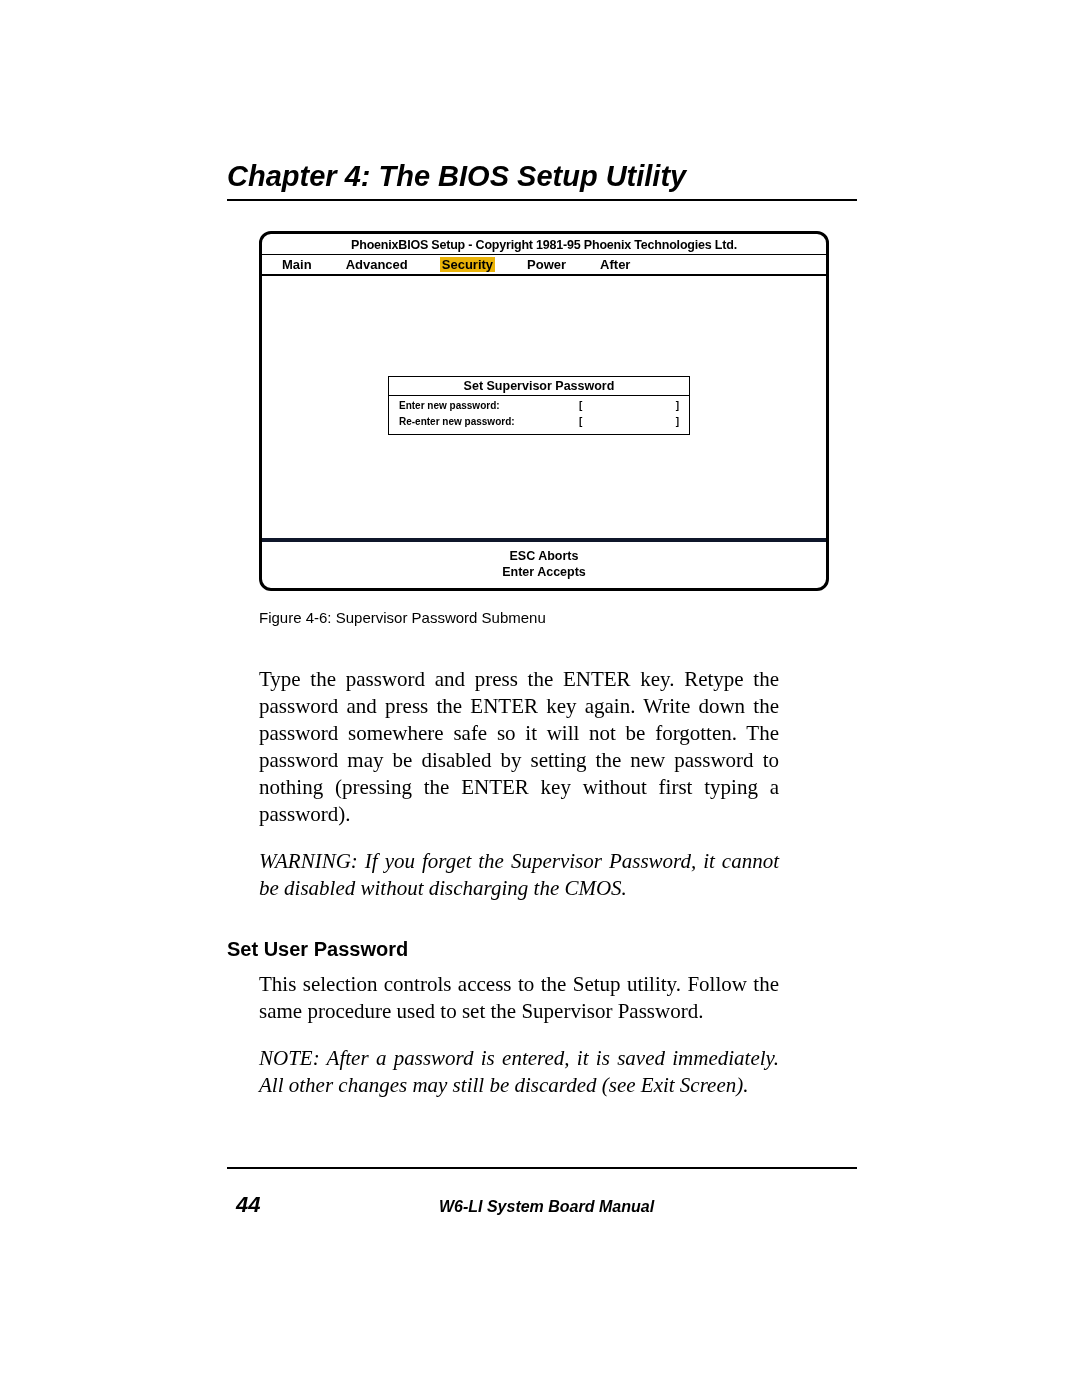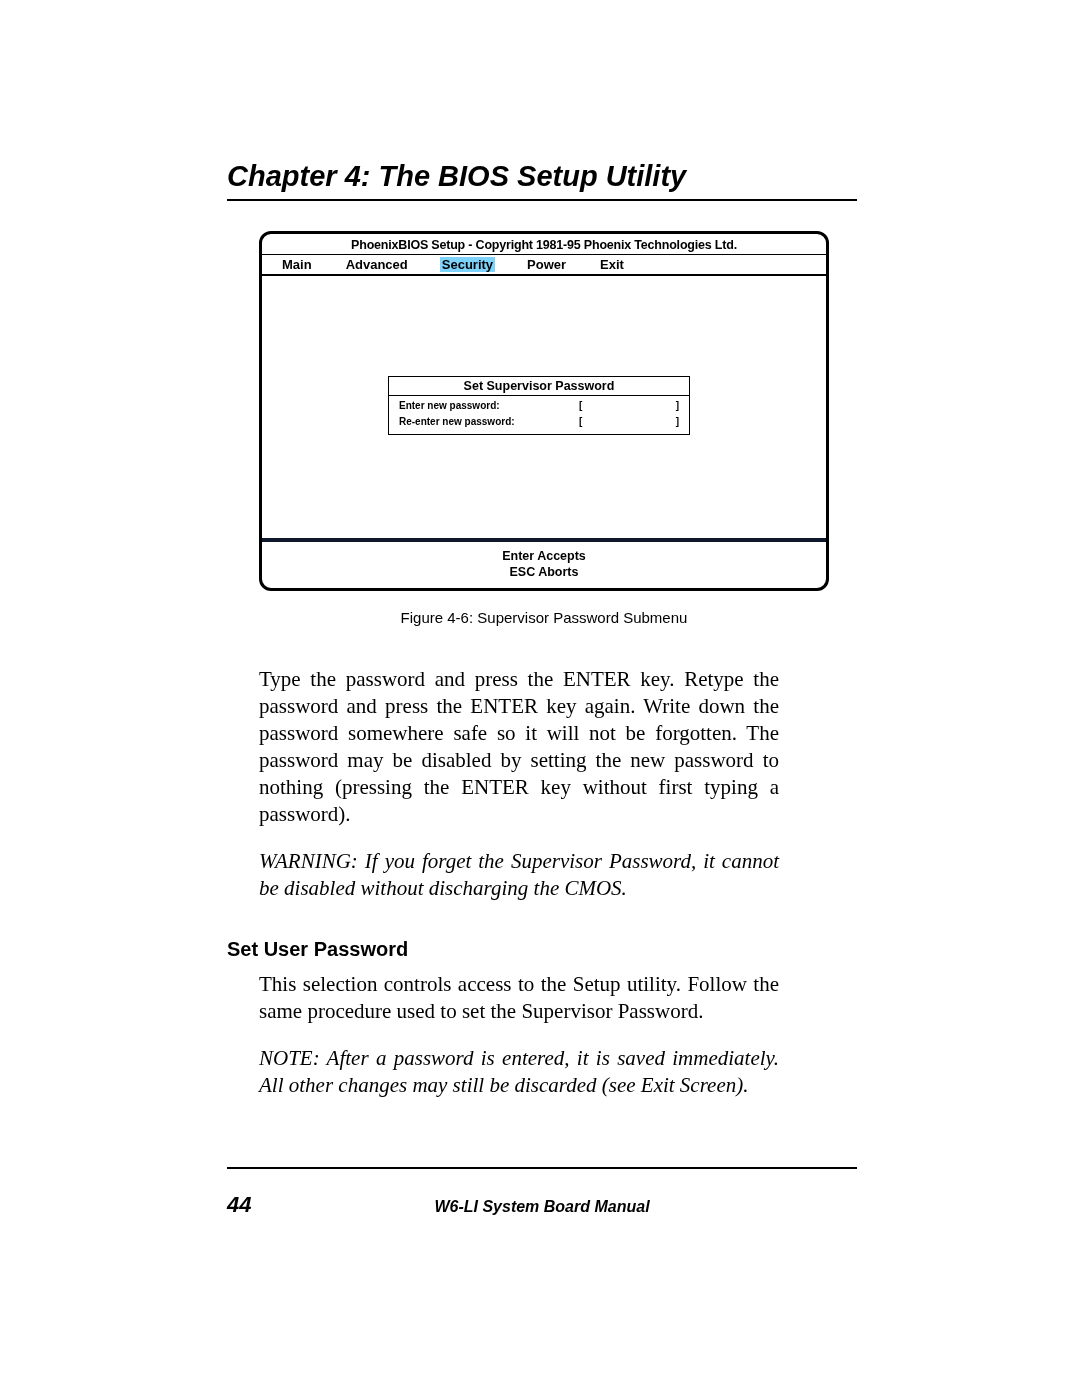--- a/index.html
+++ b/index.html
@@ -60,21 +60,21 @@
     border-bottom: 2px solid #000;
     display: flex;
     gap: 30px;
     padding: 2px 18px;
     font-size: 13px;
   }
   .bios-menubar .tab {
     padding: 0 2px;
   }
   .bios-menubar .tab.active {
-    background: #7dd3fc;
+    background: #eab308;
     color: #000;
   }
   .bios-body {
     height: 262px;
     position: relative;
     border-bottom: 4px solid #0f172a;
   }
   .pw-box {
     position: absolute;
     left: 126px;
@@ -106,21 +106,21 @@
   .bios-footer {
     text-align: center;
     padding: 6px 0 8px;
     font-size: 12.5px;
     line-height: 16px;
   }
 
   .figure-caption {
     margin-left: 32px;
     width: 570px;
-    text-align: center;
+    text-align: left;
     font-family: Arial, Helvetica, sans-serif;
     font-size: 15px;
     margin-top: 18px;
     margin-bottom: 40px;
   }
 
   .body-para {
     margin-left: 32px;
     width: 520px;
     font-size: 21px;
@@ -152,20 +152,21 @@
     width: 630px;
     display: flex;
     align-items: baseline;
   }
   .page-num {
     font-family: Arial, Helvetica, sans-serif;
     font-weight: bold;
     font-style: italic;
     font-size: 22px;
     width: 120px;
+    margin-left: 9px;
   }
   .manual-title {
     font-family: Arial, Helvetica, sans-serif;
     font-weight: bold;
     font-style: italic;
     font-size: 16px;
     flex: 1;
     text-align: center;
     transform: translateX(-60px);
   }
@@ -179,21 +180,21 @@
     <hr class="hr">
 
     <div class="bios-wrap">
       <div class="bios">
         <div class="bios-title">PhoenixBIOS Setup - Copyright 1981-95 Phoenix Technologies Ltd.</div>
         <div class="bios-menubar">
           <span class="tab">Main</span>
           <span class="tab">Advanced</span>
           <span class="tab active">Security</span>
           <span class="tab">Power</span>
-          <span class="tab">Exit</span>
+          <span class="tab">After</span>
         </div>
         <div class="bios-body">
           <div class="pw-box">
             <div class="pw-title">Set Supervisor Password</div>
             <div class="pw-rows">
               <div class="pw-row">
                 <span class="label">Enter new password:</span>
                 <span class="field">
                   <span>[</span>
                   <span>]</span>
@@ -203,22 +204,22 @@
                 <span class="label">Re-enter new password:</span>
                 <span class="field">
                   <span>[</span>
                   <span>]</span>
                 </span>
               </div>
             </div>
           </div>
         </div>
         <div class="bios-footer">
+          <div>ESC Aborts</div>
           <div>Enter Accepts</div>
-          <div>ESC Aborts</div>
         </div>
       </div>
     </div>
 
     <div class="figure-caption">Figure 4-6: Supervisor Password Submenu</div>
 
     <p class="body-para">Type the password and press the ENTER key. Retype the password and press the ENTER key again. Write down the password somewhere safe so it will not be forgotten. The password may be disabled by setting the new password to nothing (pressing the ENTER key without first typing a password).</p>
     <p class="body-para italic">WARNING: If you forget the Supervisor Password, it cannot be disabled without discharging the CMOS.</p>
 
     <h3 class="section-heading">Set User Password</h3>

